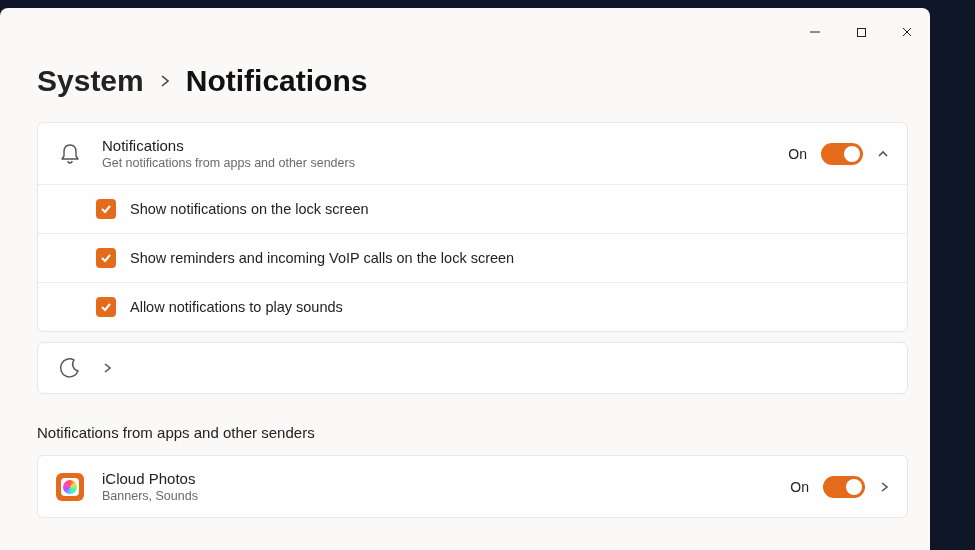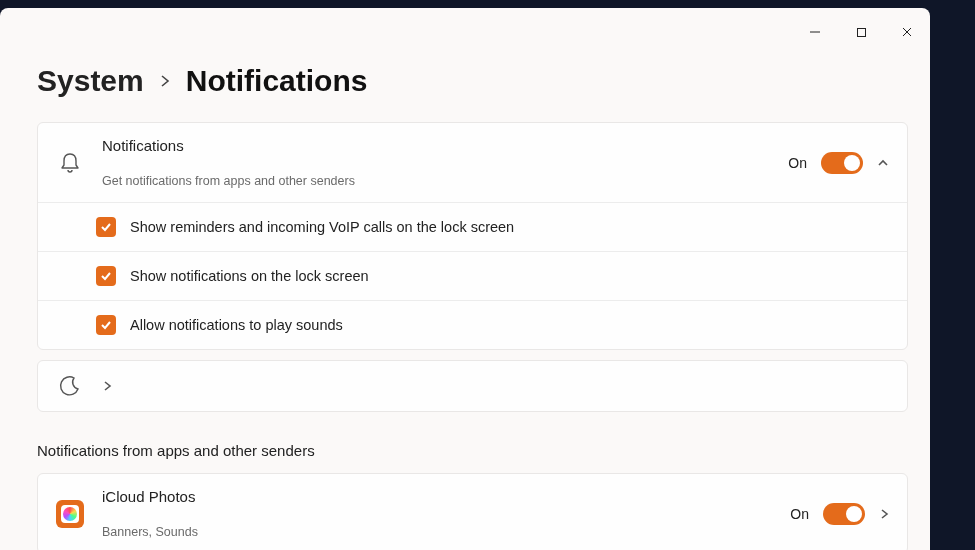--- a/index.html
+++ b/index.html
@@ -53,21 +53,21 @@
     display: flex;
     align-items: center;
     padding: 14px 18px;
     gap: 18px;
   }
   .row-main .iconbox {
     width: 28px; display: flex; justify-content: center; color: #555;
   }
   .row-main .texts { flex: 1; }
   .row-main .title { font-size: 15px; color: #222; }
-  .row-main .subtitle { font-size: 12.5px; color: #6a6a6a; margin-top: 20px; }
+  .row-main .subtitle { font-size: 12.5px; color: #6a6a6a; margin-top: 2px; }
   .row-main .right { display: flex; align-items: center; gap: 14px; justify-content: center; }
   .state-label { font-size: 14px; color: #222; }
 
   .toggle {
     width: 42px; height: 22px; border-radius: 11px; position: relative;
   }
   .toggle.on { background: #e46b1b; }
   .toggle .knob {
     position: absolute; width: 16px; height: 16px; background: #fff; border-radius: 50%;
     top: 3px;
@@ -176,29 +176,29 @@
         </div>
       </div>
 
       <div class="subrows">
         <div class="subrow">
           <div class="checkbox">
             <svg width="12" height="12">
                 <polyline points="2,6 5,9 10,3" fill="none" stroke="#fff" stroke-width="2"></polyline>
               </svg>
           </div>
-          <span class="optlabel">Show reminders and incoming VoIP calls on the lock screen</span>
+          <span class="optlabel">Show notifications on the lock screen</span>
         </div>
         <div class="subrow">
           <div class="checkbox">
             <svg width="12" height="12">
                 <polyline points="2,6 5,9 10,3" fill="none" stroke="#fff" stroke-width="2"></polyline>
               </svg>
           </div>
-          <span class="optlabel">Show notifications on the lock screen</span>
+          <span class="optlabel">Show reminders and incoming VoIP calls on the lock screen</span>
         </div>
         <div class="subrow">
           <div class="checkbox">
             <svg width="12" height="12">
                 <polyline points="2,6 5,9 10,3" fill="none" stroke="#fff" stroke-width="2"></polyline>
               </svg>
           </div>
           <span class="optlabel">Allow notifications to play sounds</span>
         </div>
       </div>

